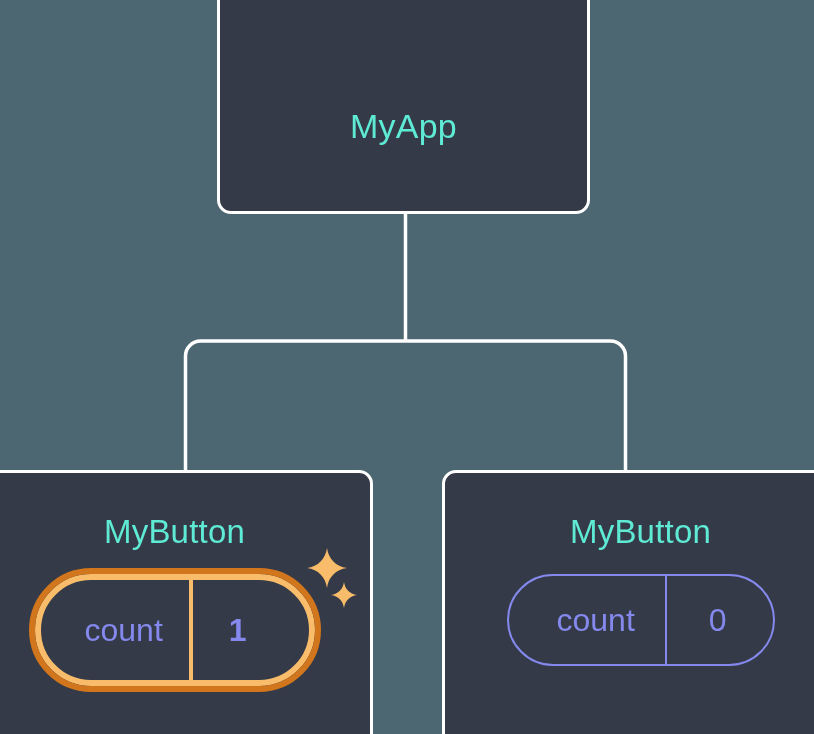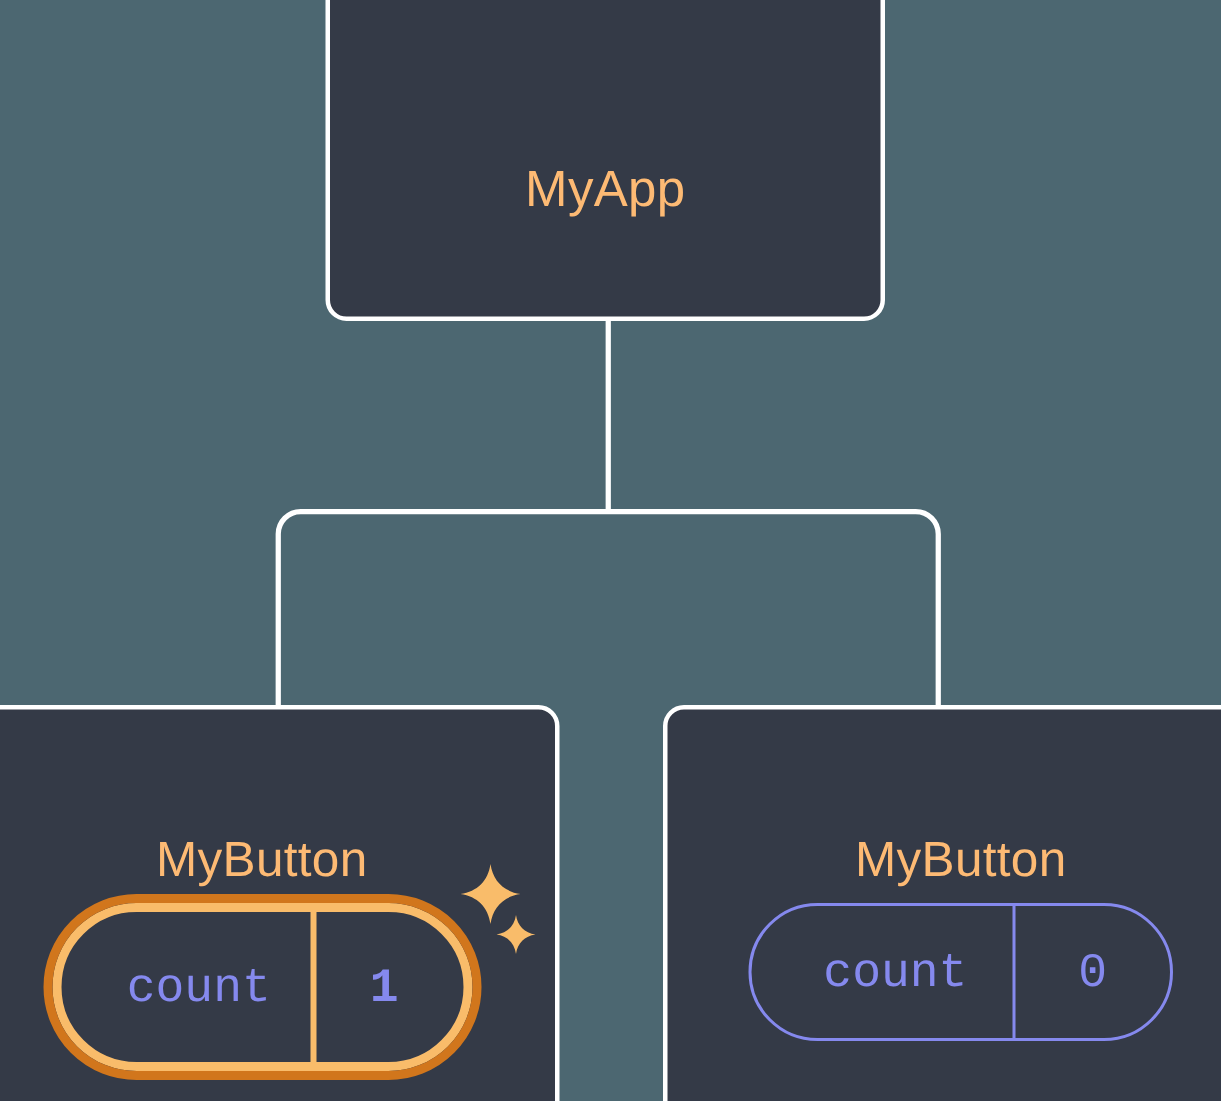--- a/index.html
+++ b/index.html
@@ -63,41 +63,39 @@
 
   .node-child-right {
     left: 442px;
     top: 470px;
     width: 397px;
     height: 290px;
     padding-top: 42px;
   }
 
   .node-title {
-    color: #fdba74;
+    color: #5eead4;
     font-size: 33px;
     font-weight: 400;
     letter-spacing: 0.2px;
     line-height: 1;
     white-space: nowrap;
-    margin-top: 41px;
   }
 
   .node-root .node-title {
     font-size: 34px;
   }
 
   
   .pill-wrap {
     position: relative;
-    margin-top: 13px;
+    margin-top: 26px;
     display: flex;
     align-items: center;
     justify-content: center;
-    font-family: Liberation Mono, monospace;
   }
 
   .pill {
     display: flex;
     align-items: stretch;
     box-sizing: border-box;
     border-radius: 999px;
     overflow: hidden;
   }
 

